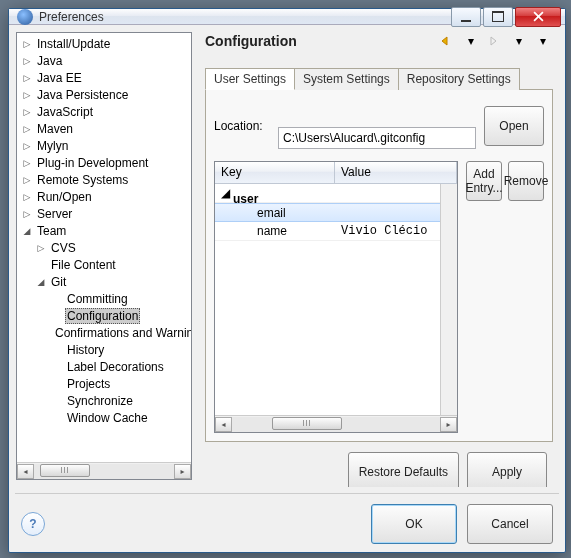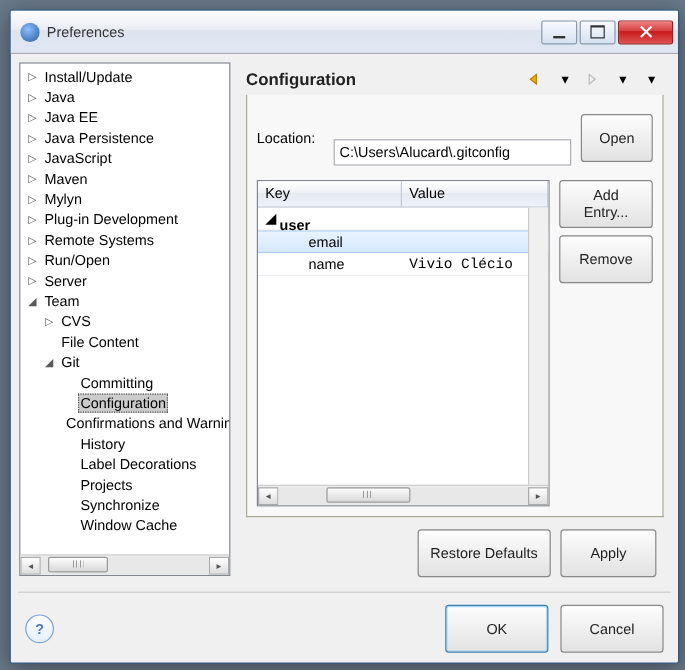--- a/index.html
+++ b/index.html
@@ -1,18 +1,18 @@
 <!DOCTYPE html>
 <html><head>
 <meta charset="utf-8">
 <style>
   * { box-sizing: border-box; font-family: "Segoe UI", Tahoma, sans-serif; font-size: 12px; }
   body { margin: 0; background: #6a7a8a; padding: 8px; }
   .window { width: 558px; height: 545px; background: #f0f0f0; border: 1px solid #2a5a8a; border-radius: 2px; box-shadow: 0 4px 20px rgba(0,0,0,0.4); display: flex; flex-direction: column; }
-  .titlebar { height: 36px; background: linear-gradient(to bottom, #fdfdfe, #e8ecf4 45%, #dde4ee 46%, #dfe7f3); border-bottom: 1px solid #aab; display: flex; align-items: center; padding: 0 4px 0 8px; }
+  .titlebar { height: 16px; background: linear-gradient(to bottom, #fdfdfe, #e8ecf4 45%, #dde4ee 46%, #dfe7f3); border-bottom: 1px solid #aab; display: flex; align-items: center; padding: 0 4px 0 8px; }
   .titlebar .icon { width: 16px; height: 16px; background: radial-gradient(circle at 40% 35%, #8abfff, #2a5a9a); border-radius: 50%; margin-right: 6px; }
   .titlebar .title { flex: 1; color: #333; }
   .winbtns { display: flex; gap: 0; }
   .winbtn { width: 30px; height: 20px; border: 1px solid #8899aa; border-radius: 2px; margin-left: 2px; display: flex; align-items: center; justify-content: center; background: linear-gradient(to bottom,#f7faff,#d6e2f0); }
   .winbtn.min::before { content:""; width:10px; height:2px; background:#333; position:relative; top:4px;}
   .winbtn.max::before { content:""; width:10px; height:8px; border:1px solid #333; border-top-width:2px;}
   .winbtn.close { width: 46px; background: linear-gradient(to bottom,#f08080,#d43c3c 45%,#c71c1c 46%,#e05050); border-color:#a02020; }
   .winbtn.close svg { width:11px; height:11px; }
   .body { flex:1; display:flex; padding:6px; gap:4px; overflow:hidden;}
   .left { width: 178px; display:flex; flex-direction:column; border:1px solid transparent;}
@@ -46,21 +46,21 @@
   .btn.def { border:1px solid #3c7fb1; box-shadow: inset 0 0 0 1px #a8d8f8;}
   .tablewrap { display:flex; gap:8px; }
   .table { flex:1; border:1px solid #828790; background:#fff; height:272px; position:relative; overflow:hidden;}
   .thead { display:flex; height:22px; background:linear-gradient(to bottom,#fff,#eef1f6 45%,#e4e9f2 46%,#eef3fa); border-bottom:1px solid #c0c8d4;}
   .th { padding:3px 6px; border-right:1px solid #c0c8d4;}
   .th.k{ width:120px;} .th.v{ flex:1;}
   .trow { display:flex; height:19px; align-items:center; border-bottom:1px solid #f0f0f0;}
   .tcell{ padding:1px 6px; white-space:nowrap; overflow:hidden;}
   .tcell.k{ width:120px; display:flex; align-items:center;} .tcell.v{flex:1;font-family:Liberation Mono, monospace;}
   .trow.sel { background:linear-gradient(to bottom,#eaf3ff,#d6e8ff); border-top:1px solid #aecff7; border-bottom:1px solid #aecff7;}
-  .sidebtns { width:78px; display:flex; flex-direction:column; gap:6px;}
+  .sidebtns { width:78px; display:flex; flex-direction:row; gap:6px;}
   .sidebtns .btn{ width:100%; min-width:0;}
   .dlgbtns { display:flex; justify-content:flex-end; gap:8px; padding:10px 6px 0 0;}
   .bottombar { border-top:1px solid #ccc; margin:6px 6px 0 6px; padding:10px 6px 8px 6px; display:flex; align-items:center;}
   .help { width:24px; height:24px; border:1px solid #7aa7d7; border-radius:50%; display:flex; align-items:center; justify-content:center; color:#4a7ab8; font-weight:bold; background:linear-gradient(to bottom,#fff,#e4eefb);}
   .bottombar .spacer{flex:1;}
   .vtick { position:absolute; right:0; top:22px; bottom:17px; width:17px; background:#f0f0f0; border-left:1px solid #ccc;}
 </style>
 </head>
 <body>
 
@@ -199,20 +199,25 @@
           <div class="navbtn">
               <svg width="14" height="10">
                 <path d="M3 1 L8 5 L3 9 Z" fill="none" stroke="#bbb"></path>
               </svg>
             </div>
           <div class="navbtn">▾</div>
           <div class="navbtn">▾</div>
         </div>
       </div>
 
+      <div class="tabs" id="tabs">
+          <div class="tab active">User Settings</div>
+          <div class="tab">System Settings</div>
+          <div class="tab">Repository Settings</div>
+        </div>
 
       <div class="tabpanel">
         <div class="row">
           <span class="lab">Location:</span>
           <input type="text" value="C:\Users\Alucard\.gitconfig" style="">
           <button class="btn">Open</button>
         </div>
 
         <div class="tablewrap">
           <div class="table">

